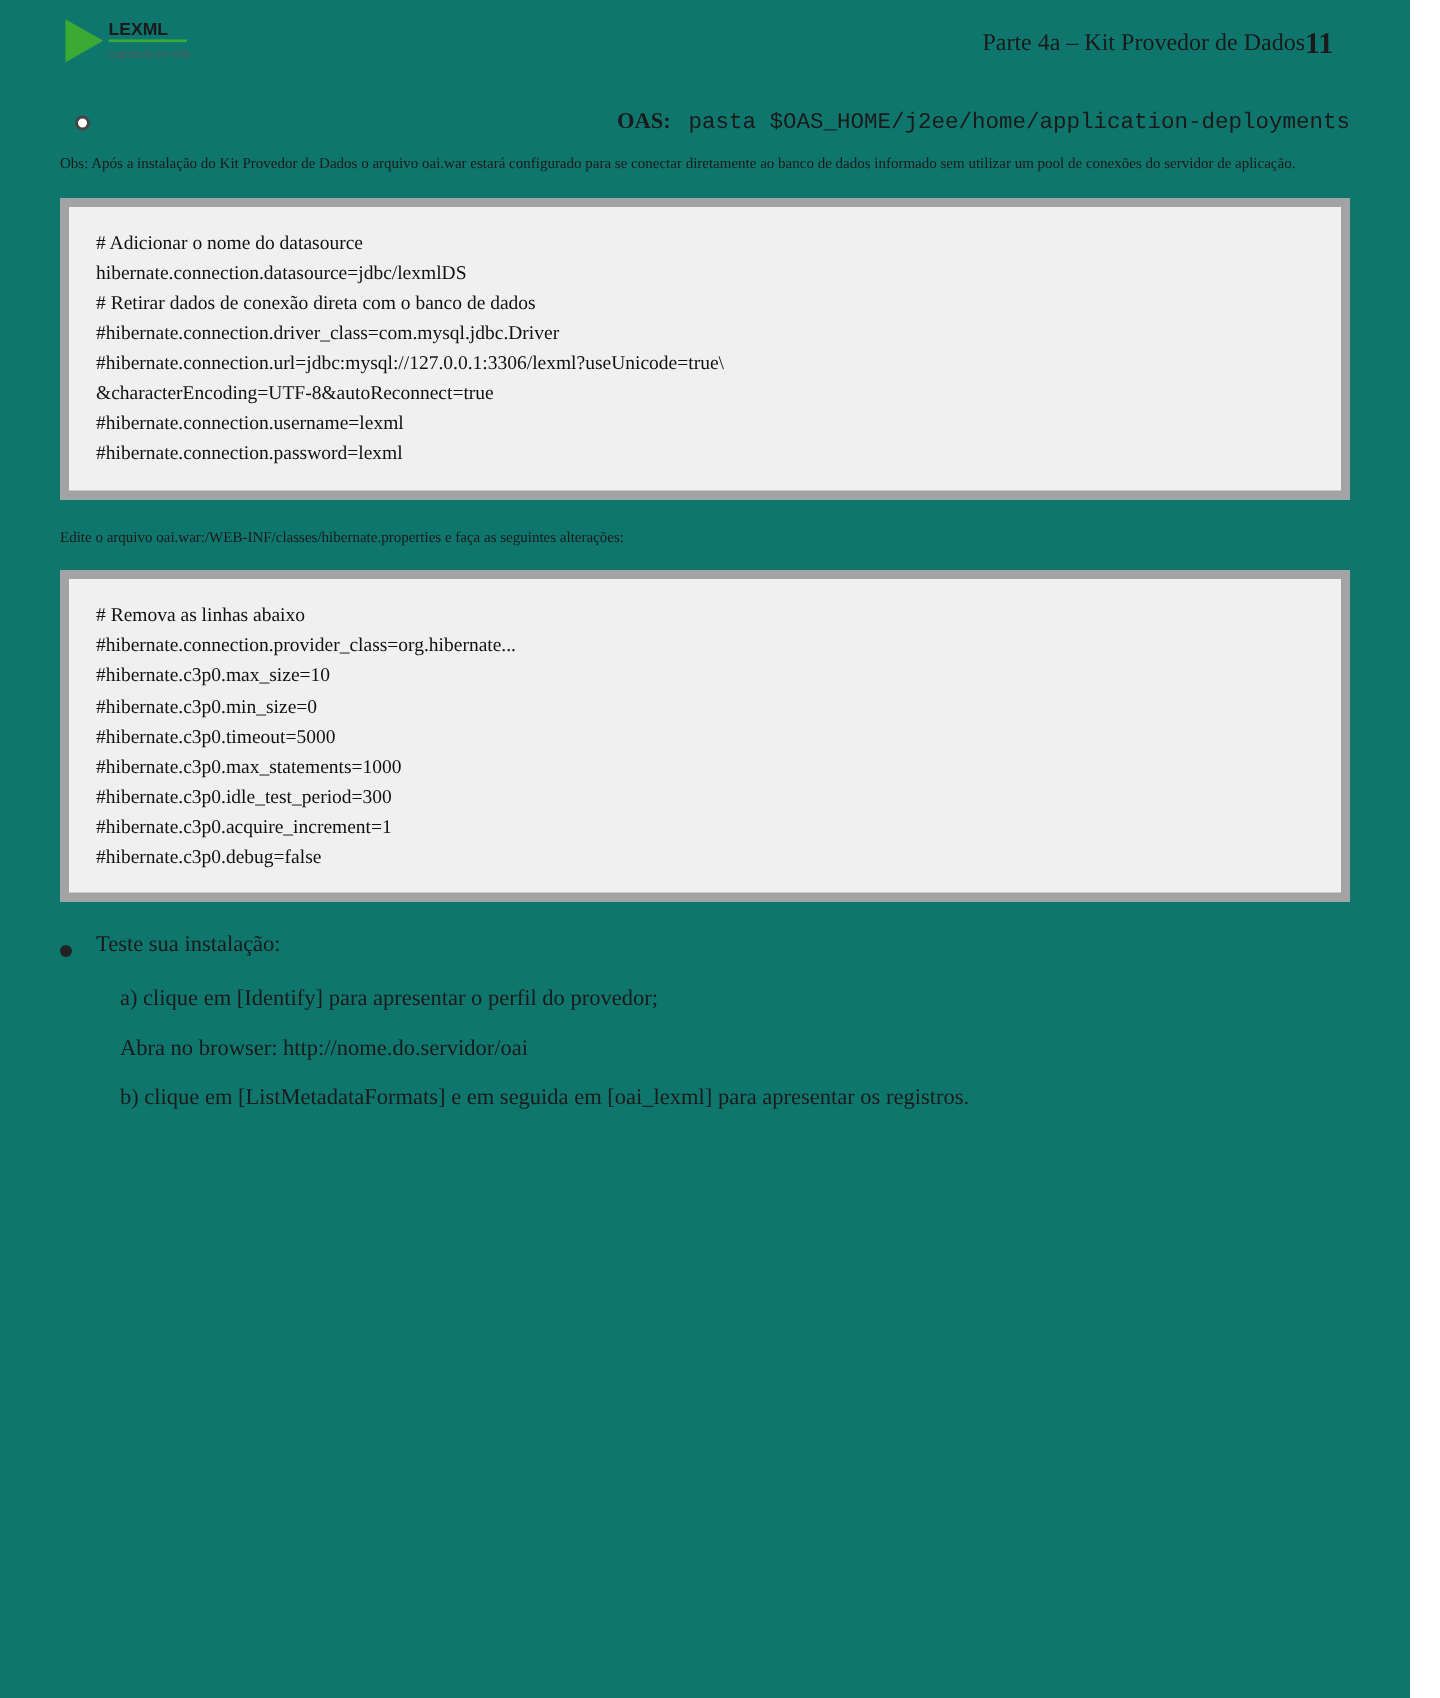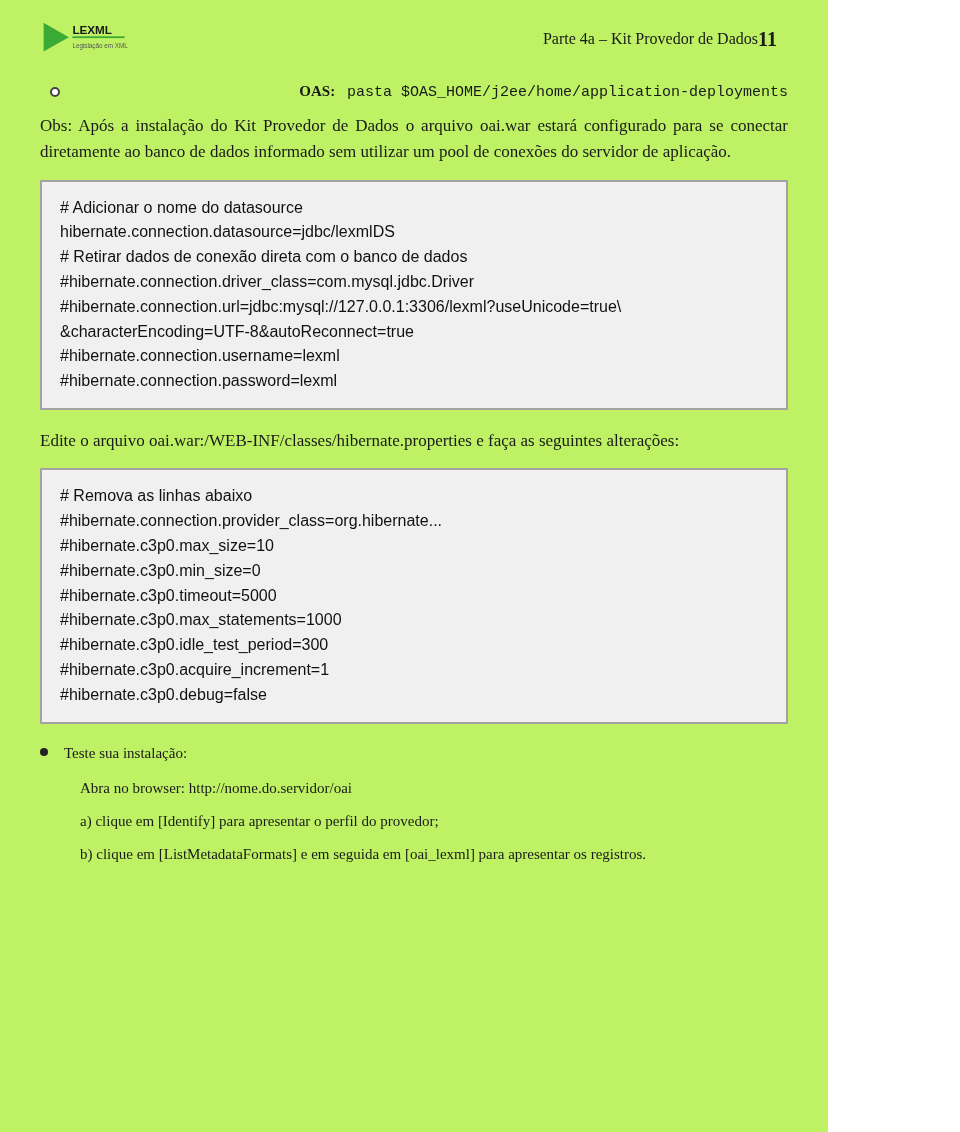--- a/index.html
+++ b/index.html
@@ -7,24 +7,24 @@
       background: #ffffff;
       font-family: "Times New Roman", Times, serif;
       font-size: 15px;
       color: #1a1a1a;
       width: 960px;
       min-height: 1132px;
       padding: 0;
     }
 
     .page {
-      width: 828px;
+      width: 940px;
       min-height: 1132px;
-      background: #bef264;
-      padding: 19px 40px 40px 40px;
+      background: #0f766e;
+      padding: 9px 40px 40px 40px;
       position: relative;
     }
 
     
     .header {
       display: flex;
       align-items: center;
       justify-content: space-between;
       border-bottom: none;
       margin-bottom: 18px;
@@ -82,50 +82,50 @@
       margin-right: 8px;
     }
 
     .oas-text {
       font-size: 15px;
       font-family: "Courier New", Courier, monospace;
     }
 
     
     .para {
-      font-size: 17px;
+      font-size: 10px;
       line-height: 1.55;
       margin-bottom: 14px;
       text-align: justify;
       font-family: Liberation Serif, serif;
     }
 
     
     .code-block {
       background: #f0f0f0;
-      border: 2px solid #a3a3a3;
+      border: 6px solid #a3a3a3;
       padding: 14px 18px;
-      font-family: Liberation Sans, sans-serif;
-      font-size: 16px;
+      font-family: Liberation Serif, serif;
+      font-size: 13px;
       line-height: 1.55;
       margin-bottom: 18px;
       white-space: pre;
       color: #111;
     }
 
     
     .bullet-list {
       list-style: none;
       margin-bottom: 12px;
       padding-left: 0;
     }
 
     .bullet-list li {
       display: flex;
-      align-items: flex-start;
+      align-items: center;
       margin-bottom: 10px;
       font-size: 15px;
       line-height: 1.55;
     }
 
     .bullet-dot {
       width: 8px;
       height: 8px;
       background: #222;
       border-radius: 50%;
@@ -204,17 +204,17 @@
 
   <ul class="bullet-list">
     <li>
       <div class="bullet-dot"></div>
       <div class="bullet-content">
         <span>Teste sua instalação:</span>
       </div>
     </li>
   </ul>
 
+  <div class="sub-item">a) clique em [Identify]  para apresentar o perfil do provedor;</div>
   <div class="sub-item">Abra no browser: http://nome.do.servidor/oai</div>
-  <div class="sub-item">a) clique em [Identify]  para apresentar o perfil do provedor;</div>
   <div class="sub-item">b) clique em [ListMetadataFormats] e em seguida em [oai_lexml] para apresentar os registros.</div>
 
 </div>
 
 </body></html>

